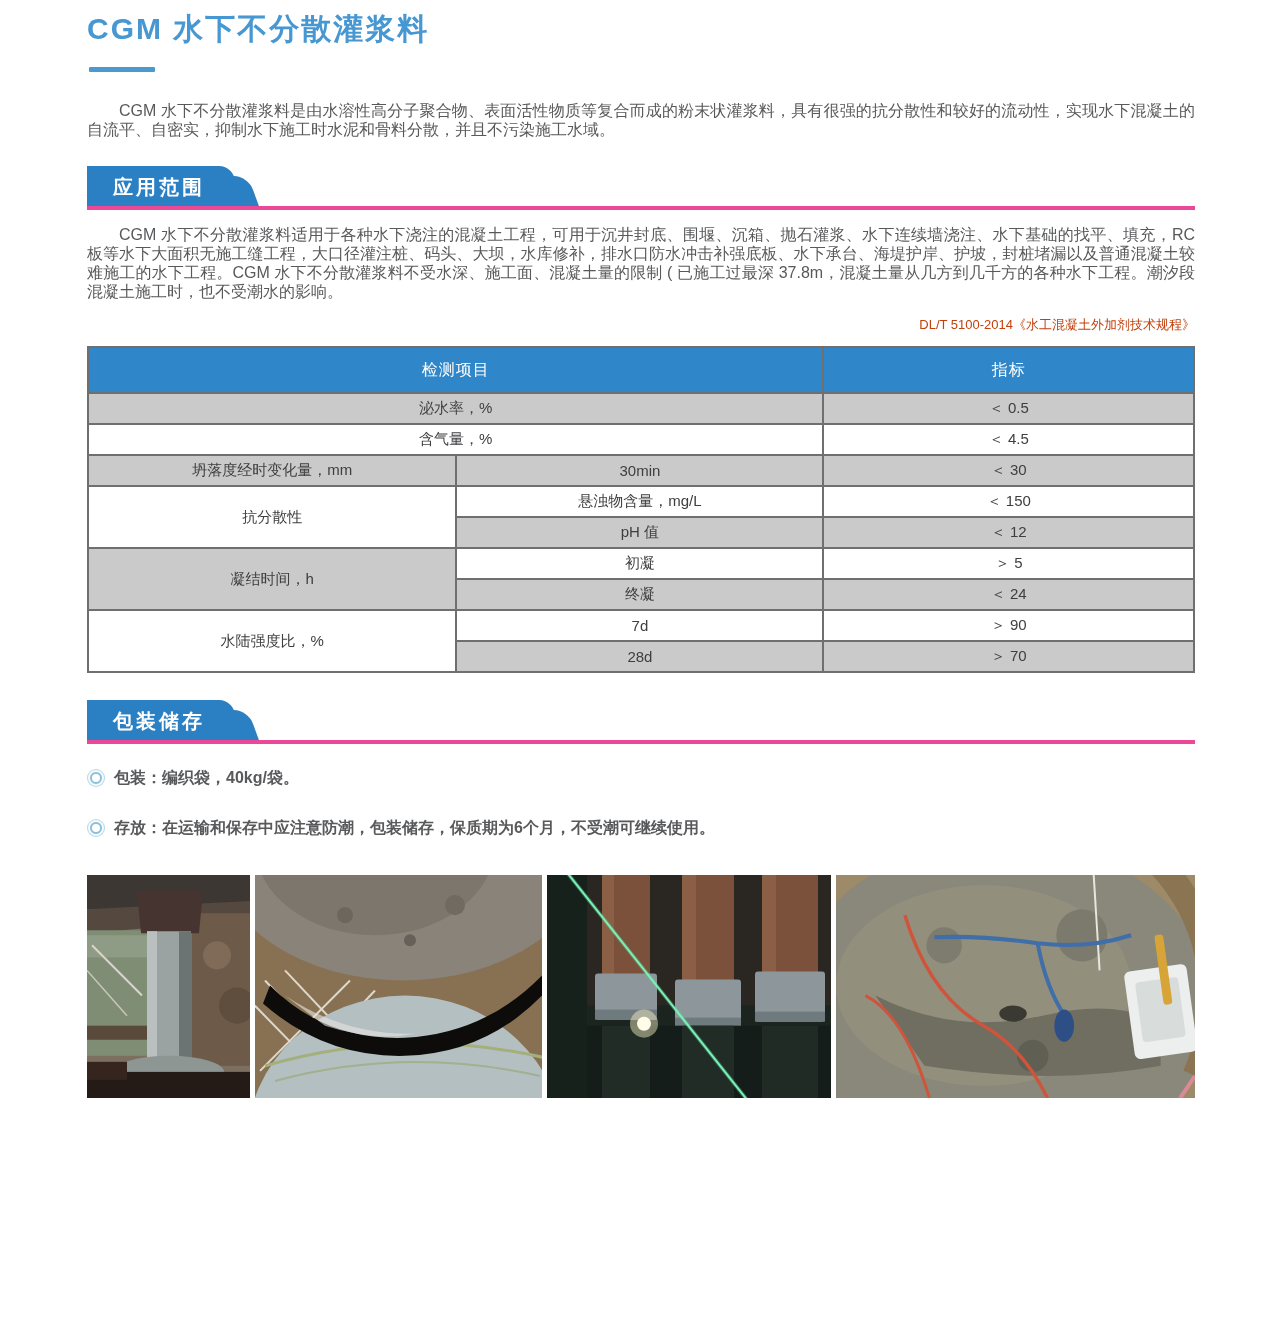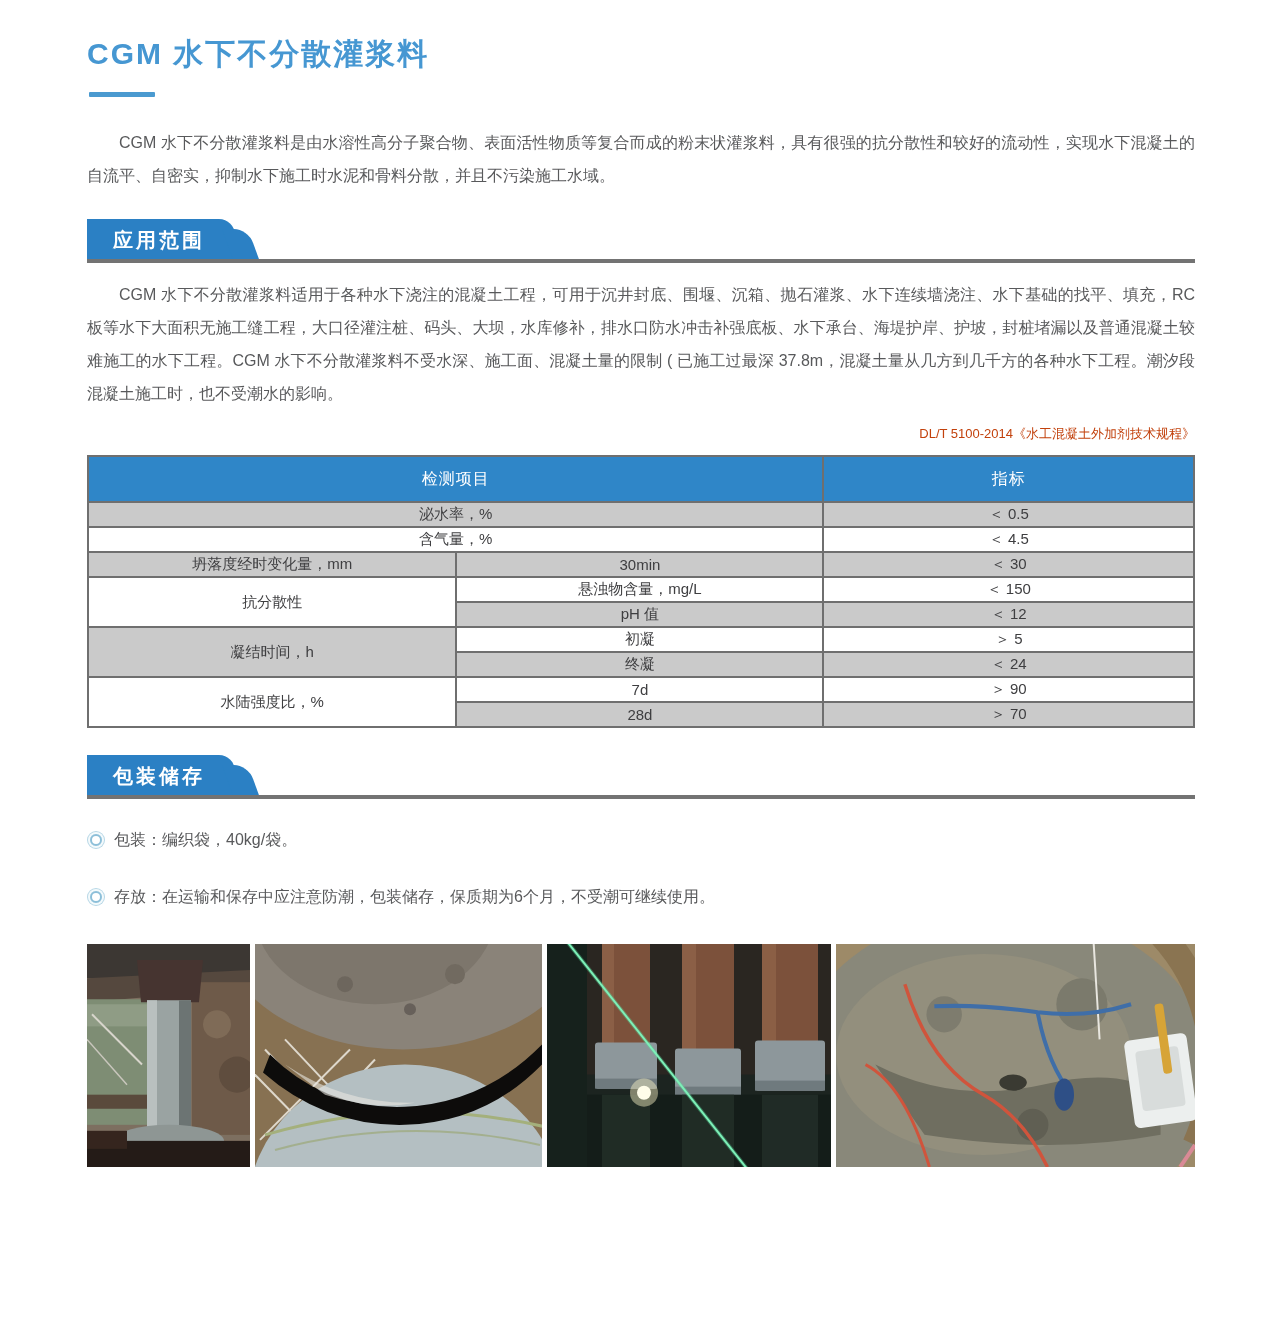--- a/index.html
+++ b/index.html
@@ -3,44 +3,44 @@
 <meta charset="utf-8">
 <style>
   * { box-sizing: border-box; margin: 0; padding: 0; }
   html, body { background: #ffffff; }
   body {
     width: 1280px; height: 1344px;
     font-family: "Liberation Sans", "DejaVu Sans", sans-serif;
     color: #58595b;
     overflow: hidden;
   }
-  .page { padding: 28px 85px 0 87px; }
+  .page { padding: 3px 85px 0 87px; }
 
   
   .title {
     font-size: 30px; font-weight: 700; color: #4697d2;
     letter-spacing: 2px; margin-top: 6px;
   }
   .title-underline {
     width: 66px; height: 5px; background: #4a9ad0;
     margin: 17px 0 0 2px; border-radius: 1px;
   }
 
   
   .para {
-    font-size: 16px; line-height: 33px; color: #58595b;
+    font-size: 16px; line-height: 19px; color: #58595b;
     text-align: justify; text-indent: 2em;
   }
   .intro { margin-top: 29px; }
   .section-body { margin-top: 15px; }
 
   
   .section-header {
     margin-top: 27px;
-    border-bottom: 4px solid #737373;
+    border-bottom: 4px solid #ec4899;
     line-height: 0;
     text-decoration: underline;
   }
   .badge {
     display: inline-block; position: relative; z-index: 0;
     background: #2b80c4; color: #fff;
     font-size: 20px; font-weight: 700; letter-spacing: 3px;
     line-height: 20px; padding: 11px 30px 9px 26px;
     border-radius: 0 16px 0 0;
   }
@@ -56,32 +56,32 @@
     margin: 15px 0 12px 0; text-align: right;
     font-size: 13px; color: #c2410c;
   }
 
   
   table.perf {
     width: 100%; border-collapse: collapse; table-layout: fixed;
   }
   table.perf th, table.perf td {
     border: 2px solid #6f6f6f; text-align: center;
-    font-size: 15px; color: #3e3e40; height: 25px; padding: 2px 4px;
+    font-size: 15px; color: #3e3e40; height: 31px; padding: 2px 4px;
   }
   table.perf th {
     background: #2f86c8; color: #ffffff; font-weight: 400;
     font-size: 16px; height: 46px; letter-spacing: 1px;
   }
   td.bg-gray { background: #cacaca; }
   td.bg-white { background: #ffffff; border-radius: 9px; }
 
   
   .bullets { margin-top: 13px; }
-  .bullet-line { display: flex; align-items: center; margin-top: 24px; }
+  .bullet-line { display: flex; align-items: center; margin-top: 17px; font-weight: bold; }
   .ring-icon {
     flex: 0 0 auto; width: 12px; height: 12px;
     border: 2px solid #8cbfd9; border-radius: 50%;
     box-shadow: 0 0 0 2px #f4fafc, 0 0 0 3px #b7d7e6;
     margin: 0 12px 0 3px;
   }
   .bullet-text { font-size: 16px; line-height: 33px; color: #58595b; }
 
   
   .photo-row { margin-top: 31px; display: flex; gap: 5px; height: 223px; }

